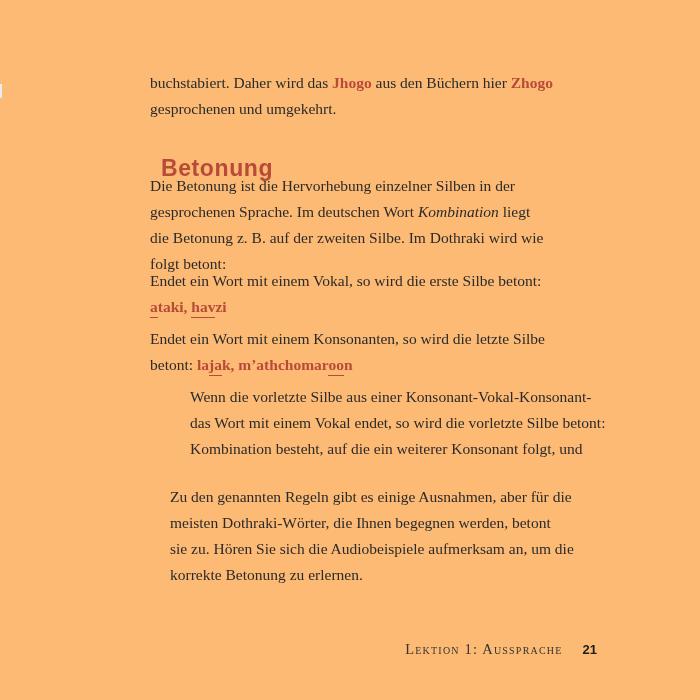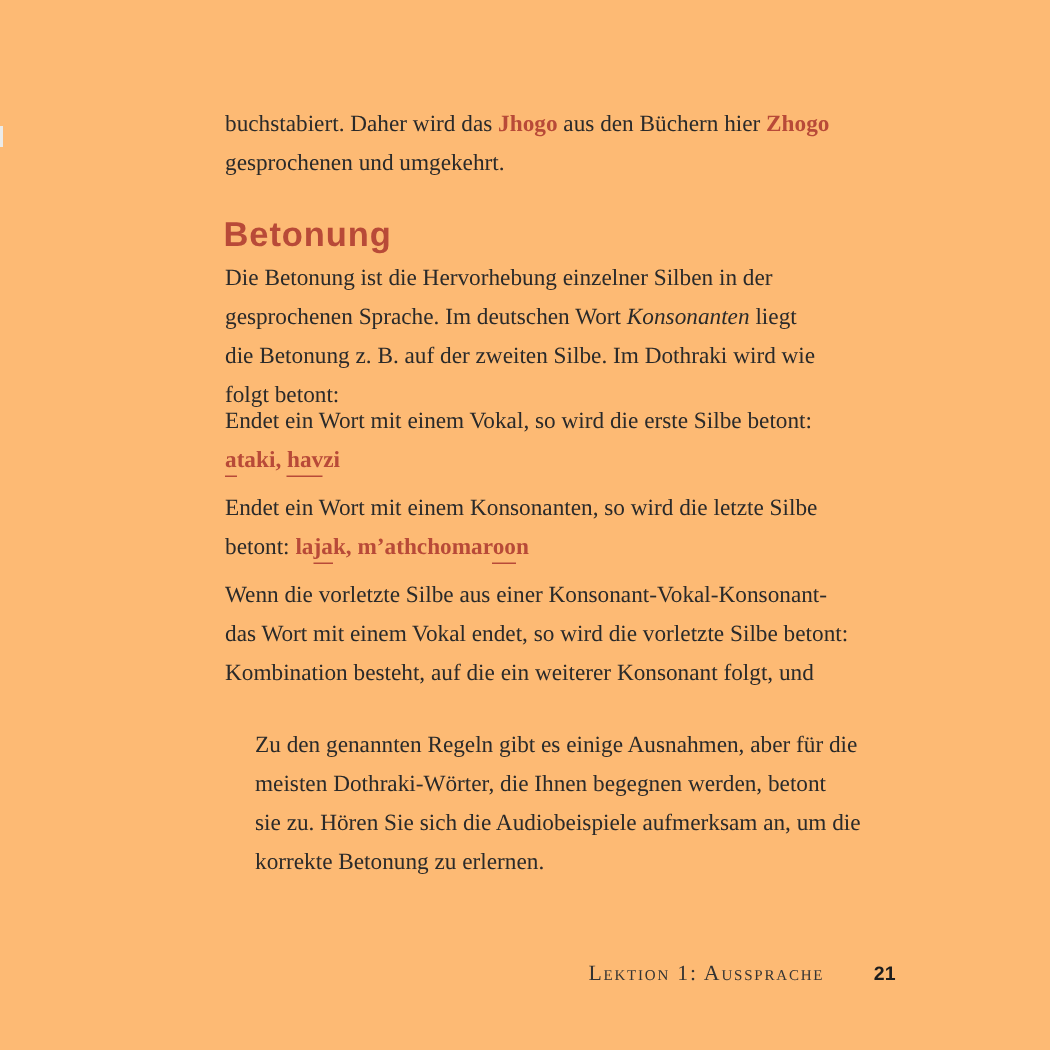--- a/index.html
+++ b/index.html
@@ -52,32 +52,32 @@
   .stress {
     border-bottom: 1.5px solid var(--accent, #b84a38);
     padding-bottom: 1.5px;
   }
   .sep { color: var(--accent, #b84a38); font-weight: 700; }
 
   .p-intro   { top: 70px; }
   .p-betonung{ top: 173px; }
   .p-rule1   { top: 268px; }
   .p-rule2   { top: 326px; font-family: Liberation Serif, serif; }
-  .p-rule3   { top: 384px; }
+  .p-rule3   { top: 384px; margin-left: 40px; }
   .p-closing { top: 484px; margin-left: 20px; }
 
   .footer {
     position: absolute;
     left: 150px;
     top: 641px;
     width: 447px;
     display: flex;
     justify-content: flex-end;
     align-items: baseline;
-    gap: 33px;
+    gap: 20px;
   }
   .chapter-label {
     font-family: "Liberation Serif", "DejaVu Serif", serif;
     font-variant: small-caps;
     letter-spacing: 1.2px;
     font-size: 14.5px;
     color: #333333;
   }
   .page-number {
     font-family: "Liberation Sans", sans-serif;
@@ -91,25 +91,25 @@
 
 <div class="page">
 
   <div class="page-edge"></div>
 
   <div class="para p-intro">
     <span class="line"><span>buchstabiert. Daher wird das </span><span class="term">Jhogo</span><span> aus den Büchern hier </span><span class="term">Zhogo</span></span>
     <span class="line">gesprochenen und umgekehrt.</span>
   </div>
 
-  <h1 class="heading" style="margin:0;">Betonung</h1>
+  <h1 class="heading" style="margin:12px;">Betonung</h1>
 
   <div class="para p-betonung">
     <span class="line">Die Betonung ist die Hervorhebung einzelner Silben in der</span>
-    <span class="line"><span>gesprochenen Sprache. Im deutschen Wort </span><span class="italic">Konsonanten</span><span> liegt</span></span>
+    <span class="line"><span>gesprochenen Sprache. Im deutschen Wort </span><span class="italic">Kombination</span><span> liegt</span></span>
     <span class="line">die Betonung z. B. auf der zweiten Silbe. Im Dothraki wird wie</span>
     <span class="line">folgt betont:</span>
   </div>
 
   <div class="para p-rule1">
     <span class="line">Endet ein Wort mit einem Vokal, so wird die erste Silbe betont:</span>
     <span class="line"><span class="term"><span></span><span class="stress">a</span><span>taki</span></span><span class="sep">, </span><span class="term"><span></span><span class="stress">hav</span><span>zi</span></span></span>
   </div>
 
   <div class="para p-rule2">

